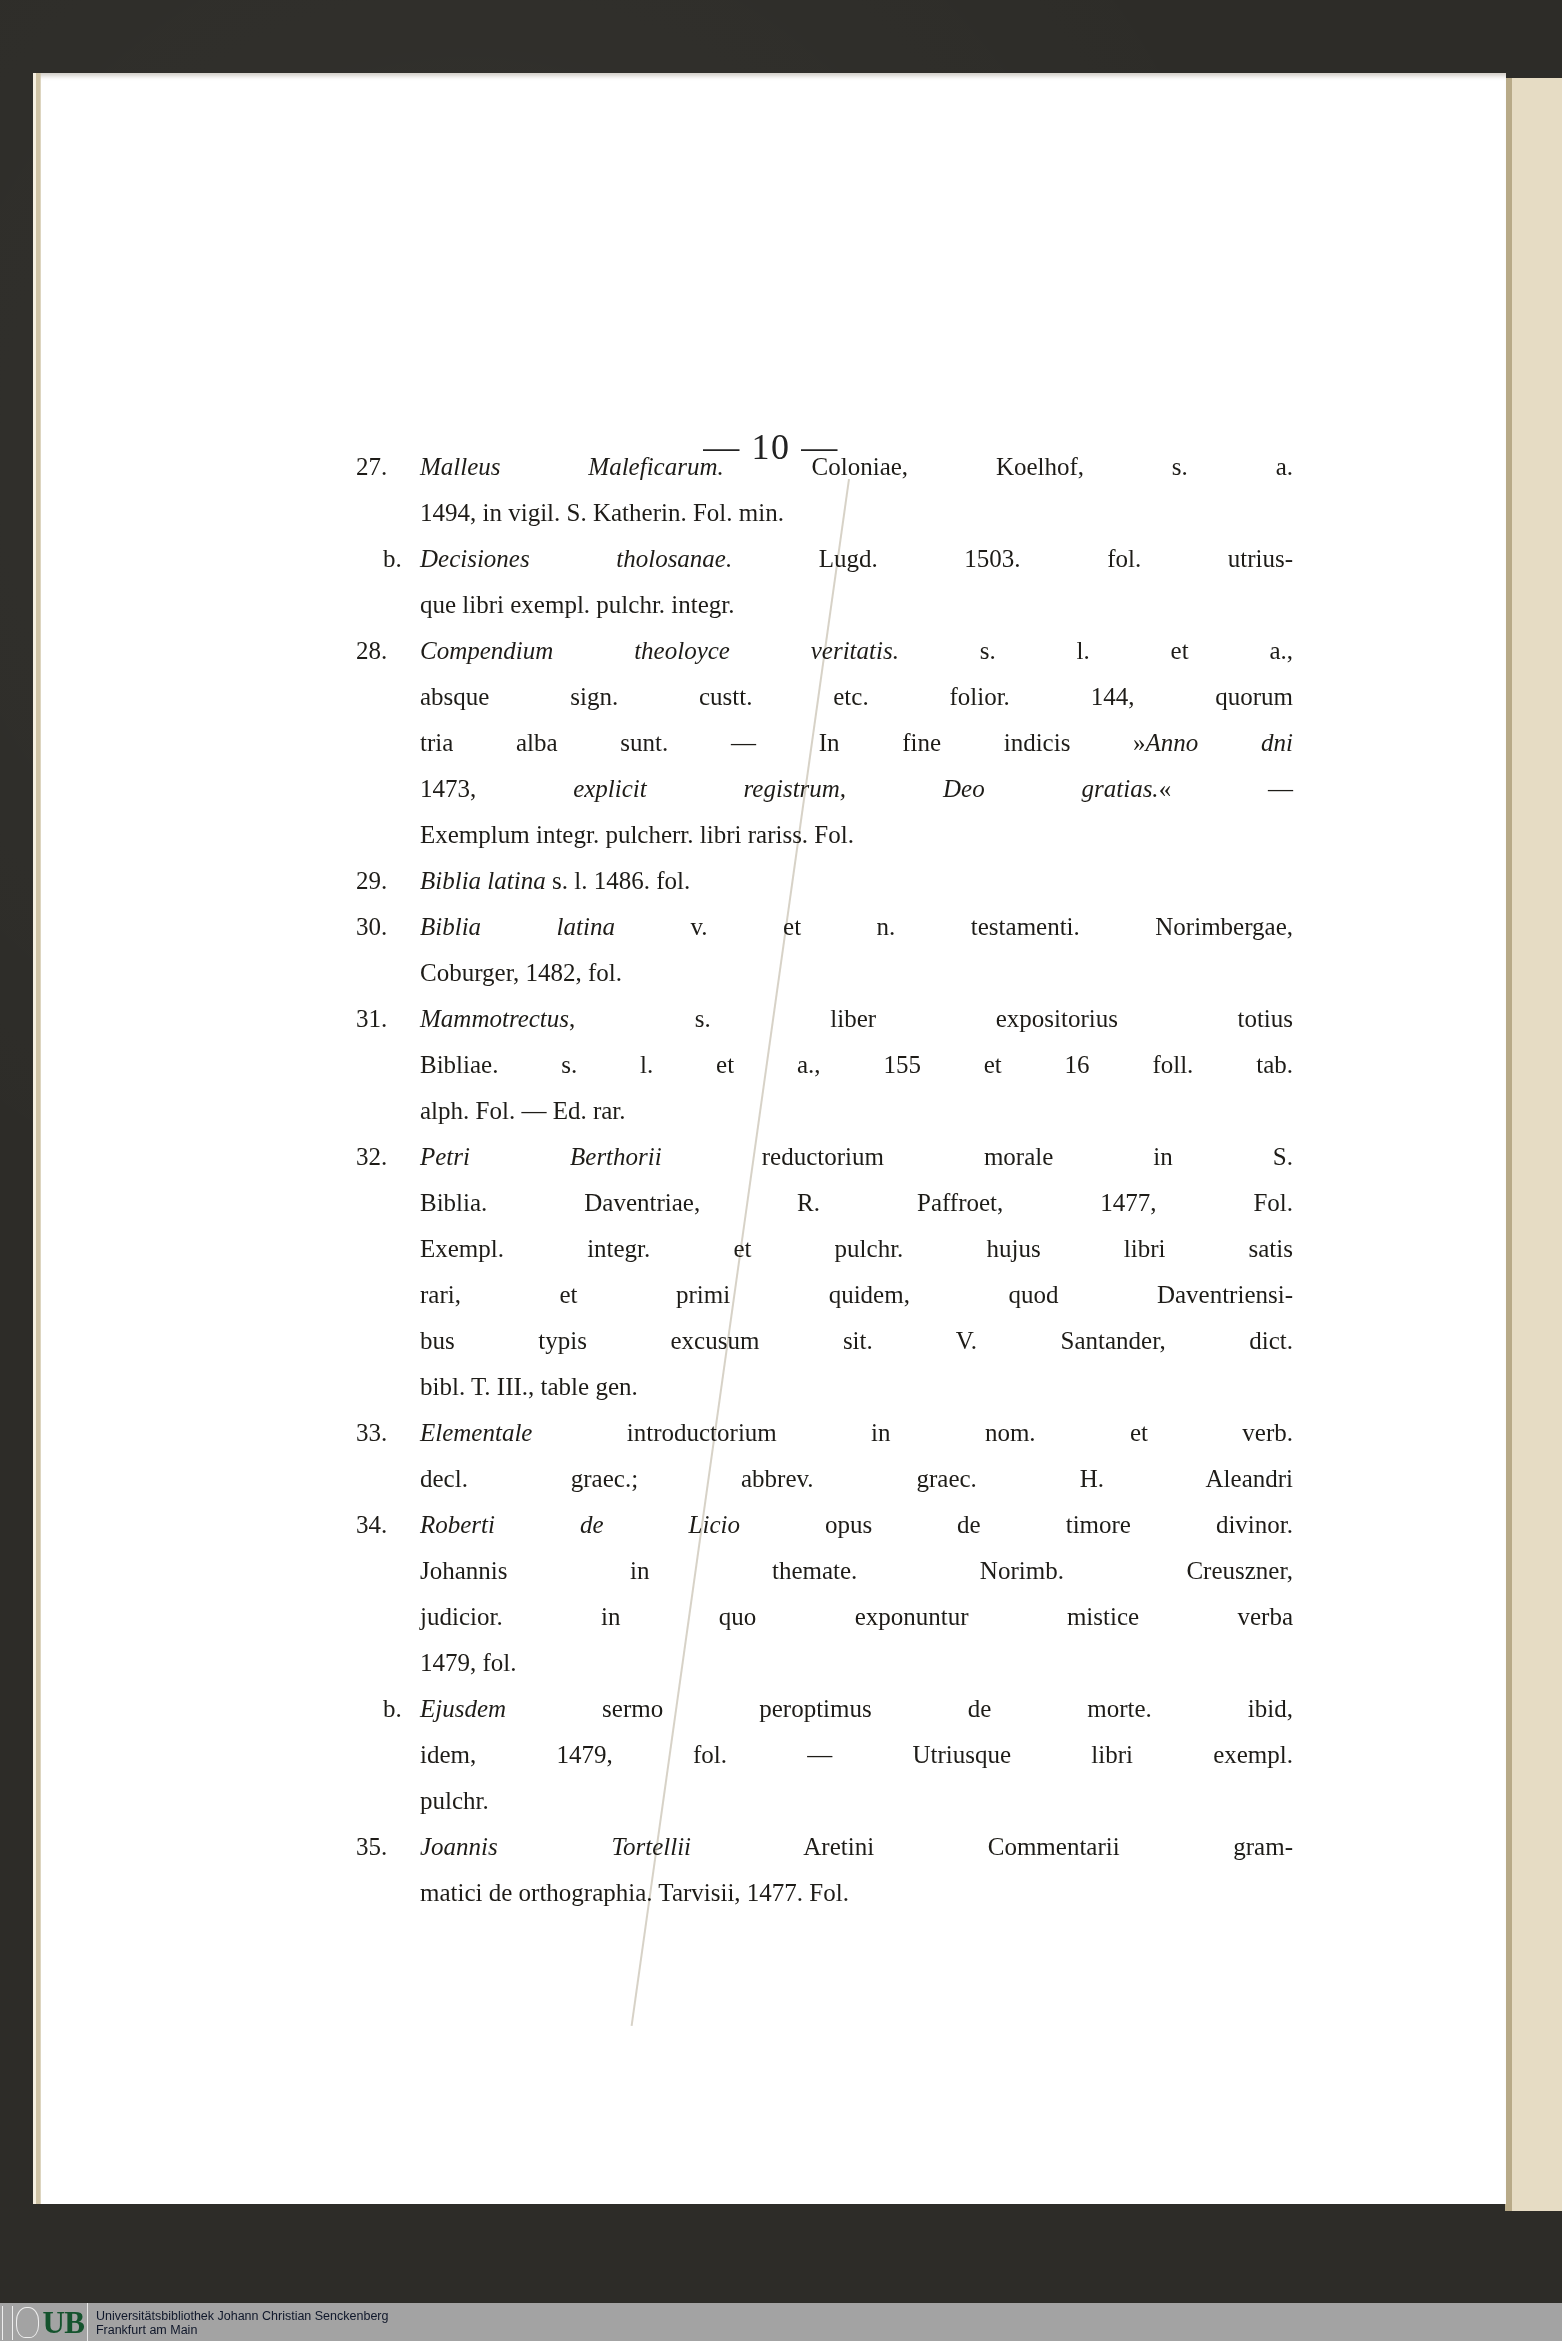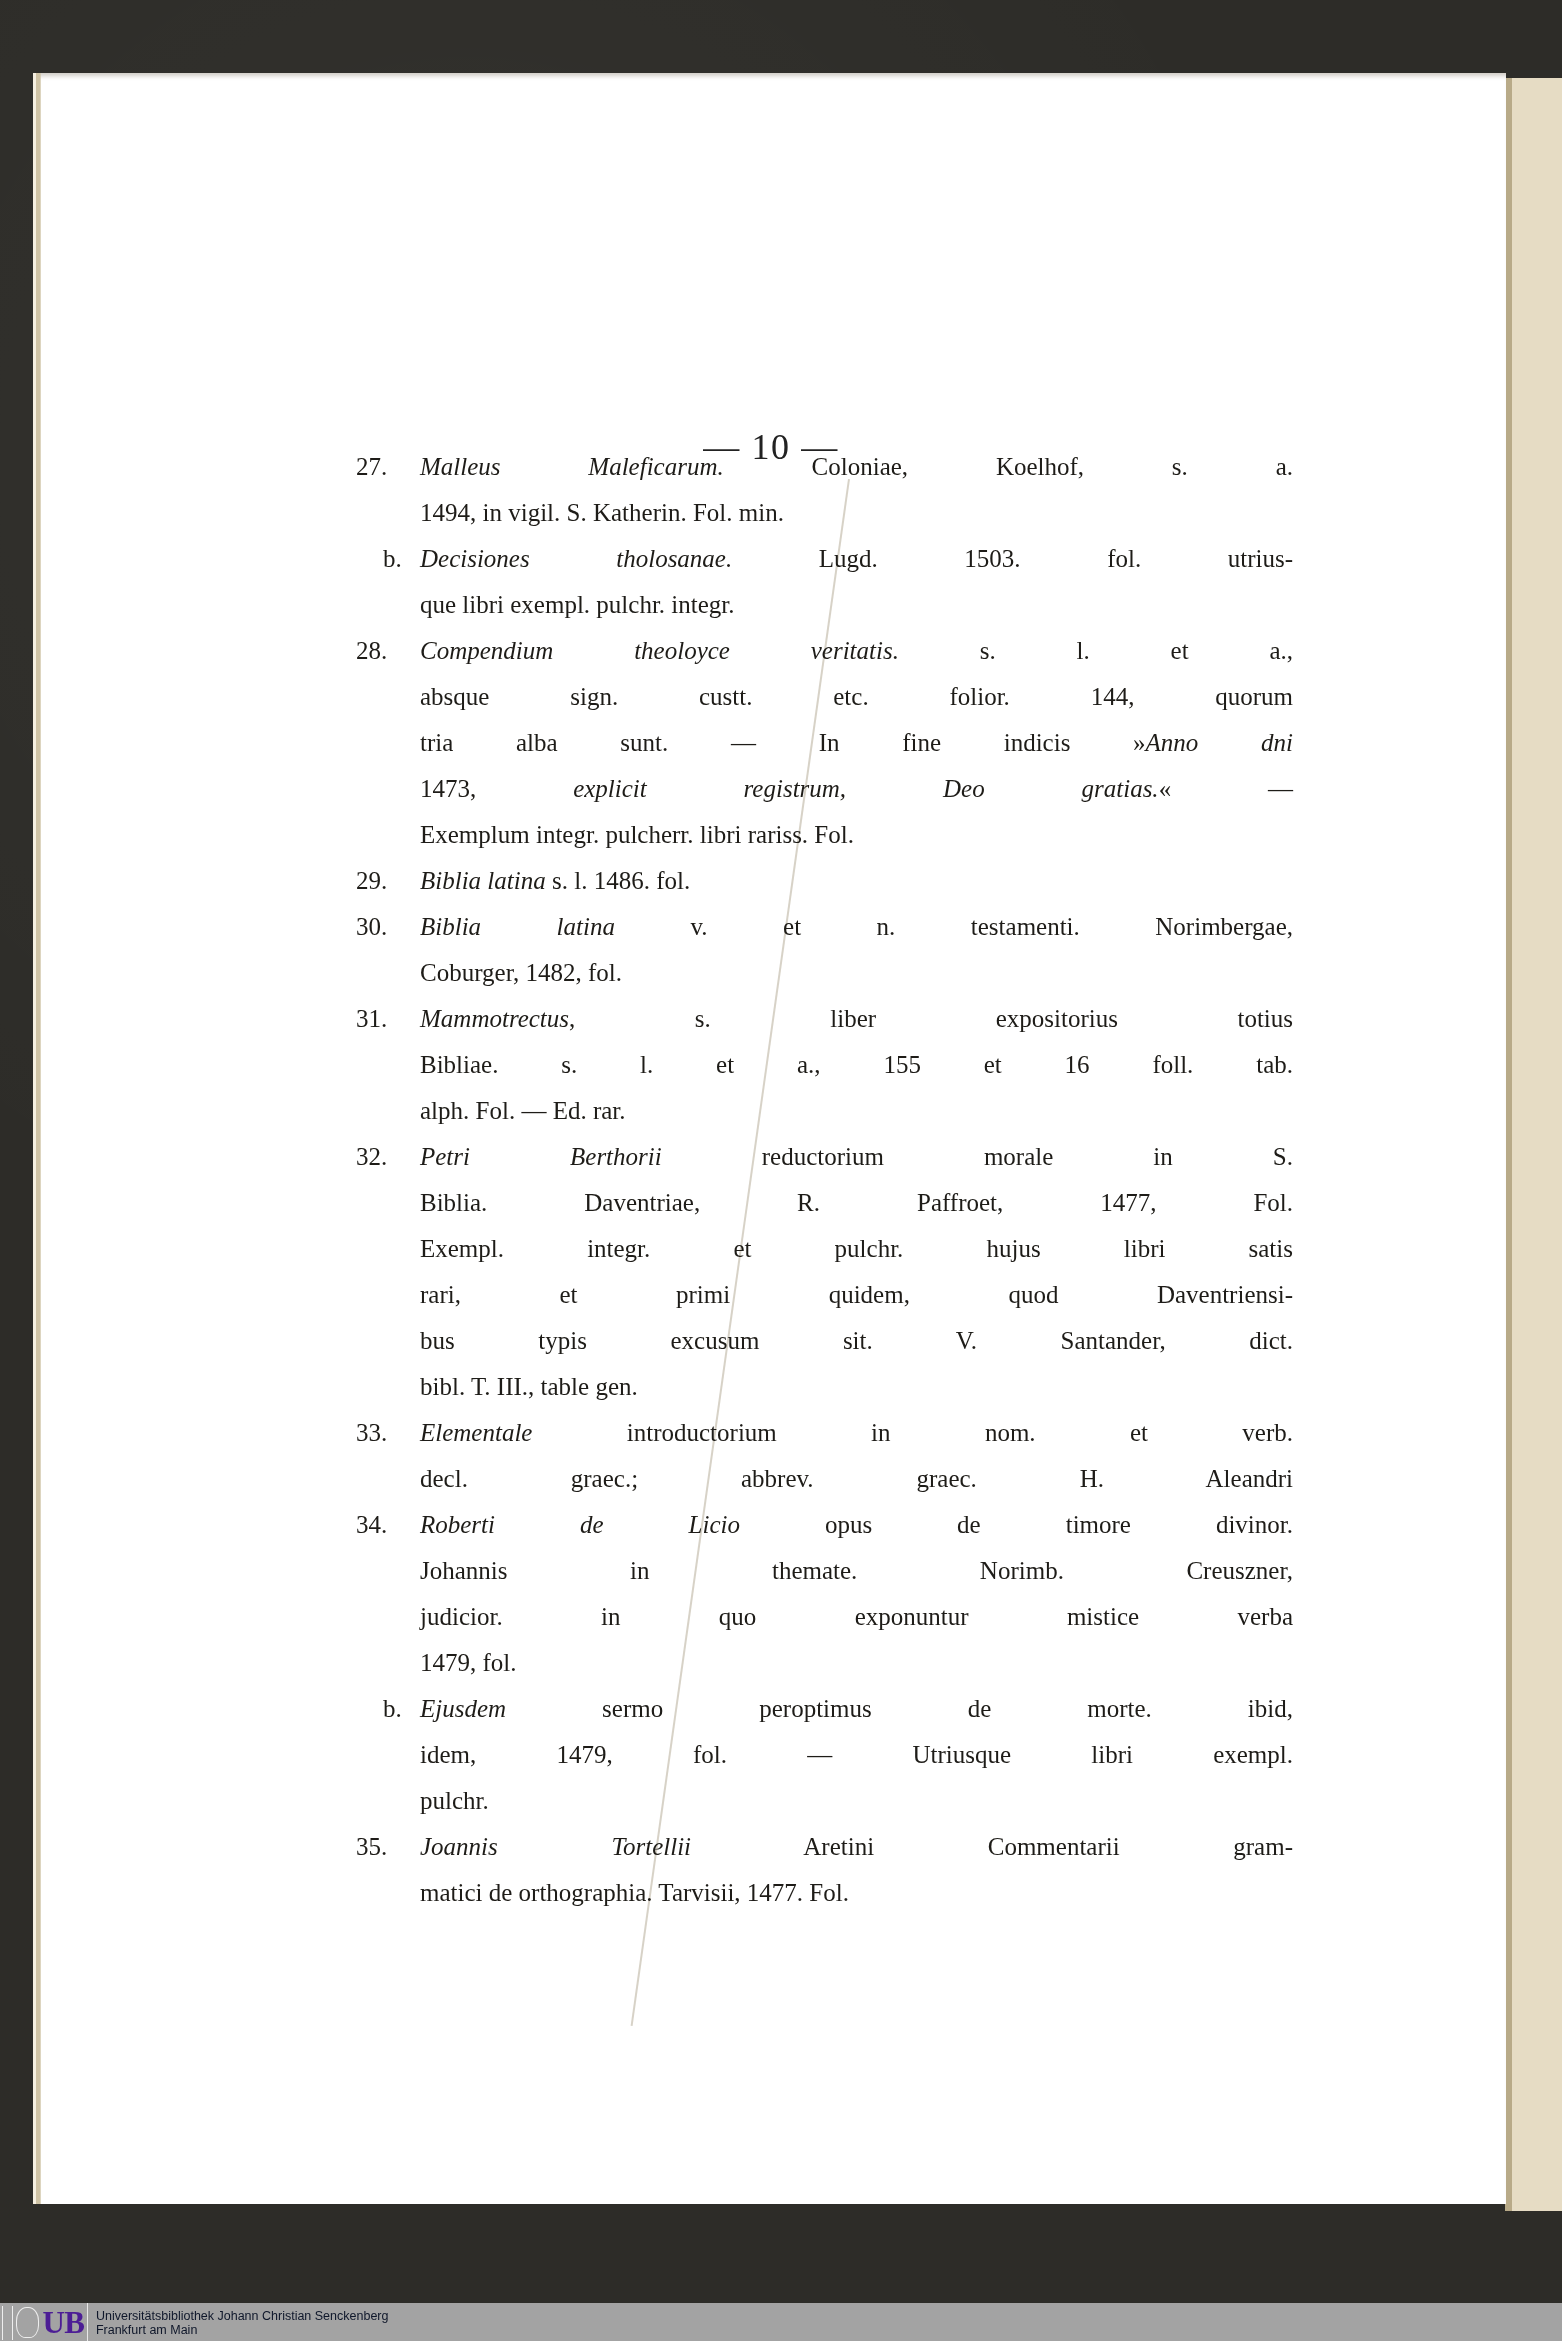--- a/index.html
+++ b/index.html
@@ -58,21 +58,21 @@
   }
   .logo {
     display: flex; align-items: center; height: 39px; margin-left: 1.6px;
     border-right: 1.6px solid #e8e8e8; padding-right: 3.1px;
   }
   .logo-bars { width: 9.4px; height: 34px; border-left: 1.6px solid #eee; border-right: 1.6px solid #eee; margin-right: 3.1px; }
   .logo-portrait {
     width: 23.4px; height: 31px; border-radius: 45% 45% 40% 40%;
     border: 1.6px solid #eee; margin-right: 3.1px; box-sizing: border-box;
   }
-  .logo-text { color: #4c1d95; font-family: "Liberation Serif", serif; font-weight: bold; font-size: 31px; letter-spacing: -0.8px; }
+  .logo-text { color: #14532d; font-family: "Liberation Serif", serif; font-weight: bold; font-size: 31px; letter-spacing: -0.8px; }
   .footer-lines { margin-left: 7.8px; color: #0f172a; font-family: "Liberation Sans", sans-serif; font-size: 12.5px; line-height: 14px; }
 </style>
 </head>
 <body>
 
 <div class="scan-bg"></div>
 <div class="back-page"></div>
 
 <div class="page">
   <div class="crease"></div>

